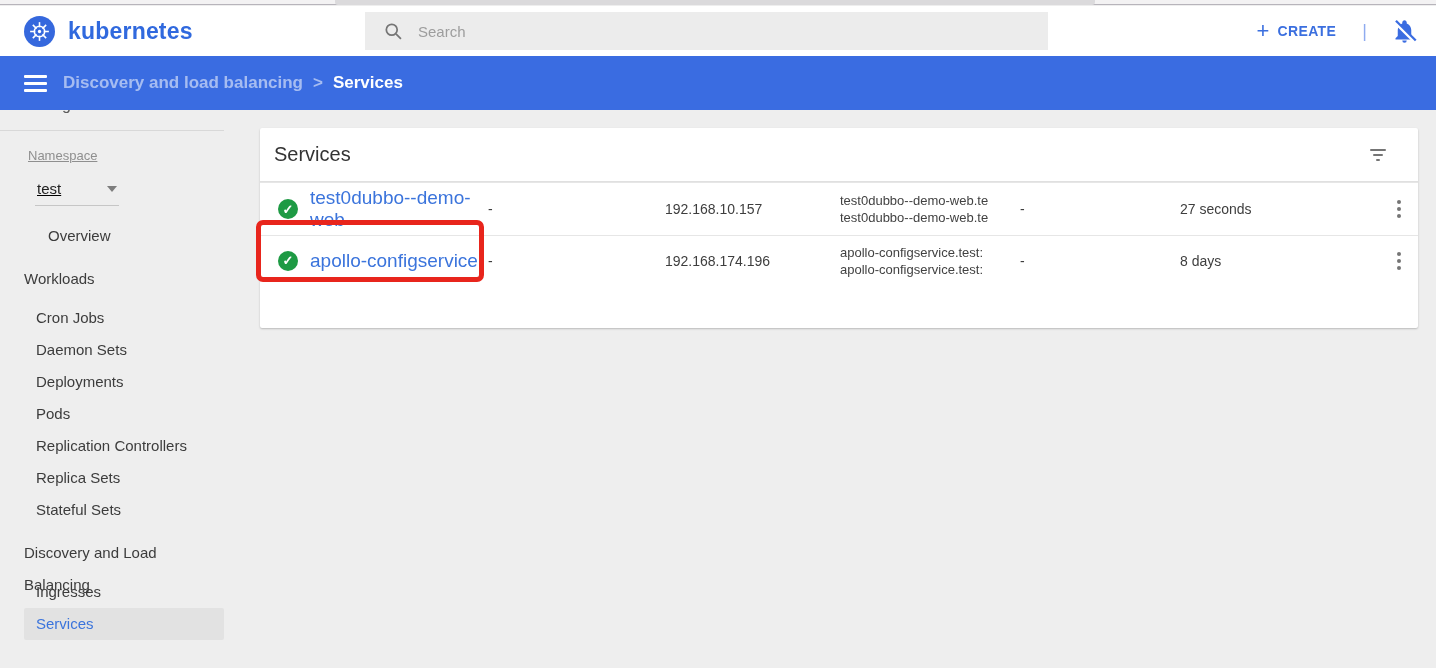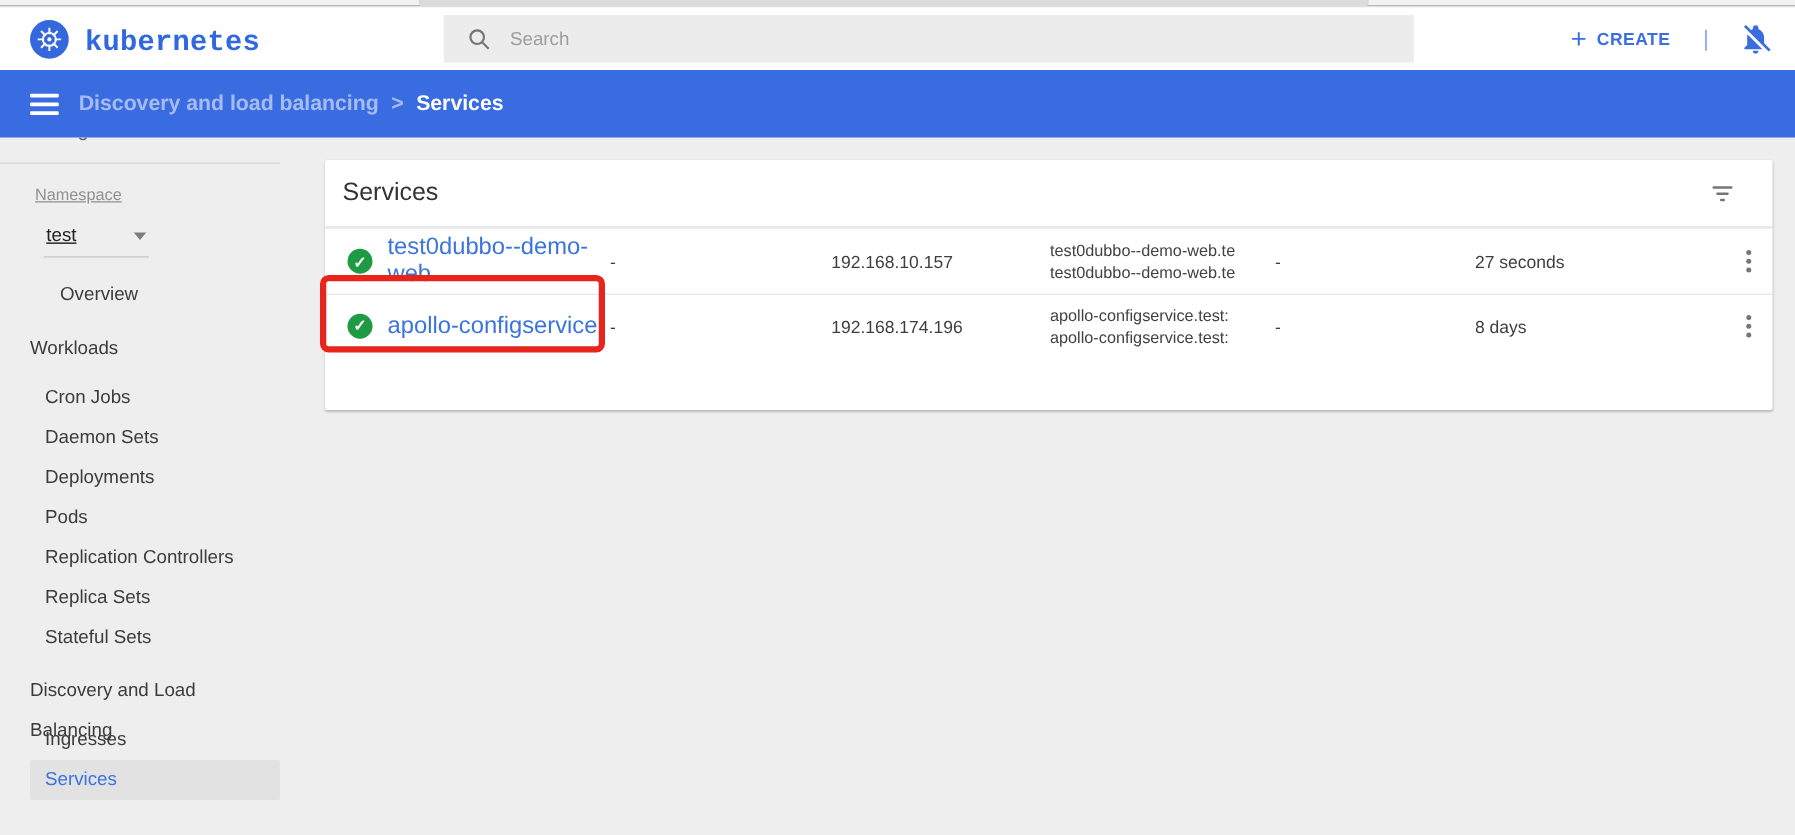--- a/index.html
+++ b/index.html
@@ -5,25 +5,25 @@
   * { margin:0; padding:0; box-sizing:border-box; }
   html,body { width:1436px; height:668px; overflow:hidden; }
   body { background:#eeeeee; font-family:"Liberation Sans", sans-serif; position:relative; }
 
   
   .browser-strip { position:absolute; top:0; left:0; width:1436px; height:5px; background:#f3f2f3; border-bottom:1px solid #b7b4bb; }
   .browser-strip-inner { position:absolute; top:0; left:335px; width:760px; height:5px; background:#dbdadc; border-radius:0 0 3px 3px; }
 
   
   .app-header { position:absolute; top:6px; left:0; width:1436px; height:50px; background:#ffffff; display:flex; align-items:center; }
-  .logo-wrap { display:flex; align-items:flex-end; margin-left:24px; cursor:pointer;font-family:Liberation Mono, monospace; }
+  .logo-wrap { display:flex; align-items:center; margin-left:24px; cursor:pointer; }
   .logo-circle { width:31px; height:31px; border-radius:50%; background:#3568dd; display:flex; align-items:center; justify-content:center; }
   .logo-wordmark { margin-left:13px; font-size:23px; font-weight:bold; color:#3069de; letter-spacing:0.2px; }
 
-  .search-bar { position:absolute; left:355px; top:6px; width:776px; height:38px; background:#ececec; display:flex; align-items:center; }
+  .search-bar { position:absolute; left:365px; top:6px; width:683px; height:38px; background:#ececec; display:flex; align-items:center; }
   .search-bar svg { margin-left:18px; }
   .search-input { flex:1; border:none; outline:none; background:transparent; margin-left:14px; font-size:15px; color:#444; font-family:"Liberation Sans",sans-serif; }
   .search-input::placeholder { color:#9d9d9d; }
 
   .header-actions { position:absolute; right:18px; top:6px; height:38px; display:flex; align-items:center; }
   .create-btn { display:flex; align-items:center; color:#3b6fdf; cursor:pointer; }
   .create-plus { font-size:22px; font-weight:normal; margin-right:8px; line-height:20px; }
   .create-label { font-size:14px; font-weight:bold; letter-spacing:0.4px; }
   .header-divider { color:#8fabef; font-size:18px; margin:0 24px 0 26px; font-weight:lighter; }
   .bell-btn { cursor:pointer; display:flex; align-items:center; }

